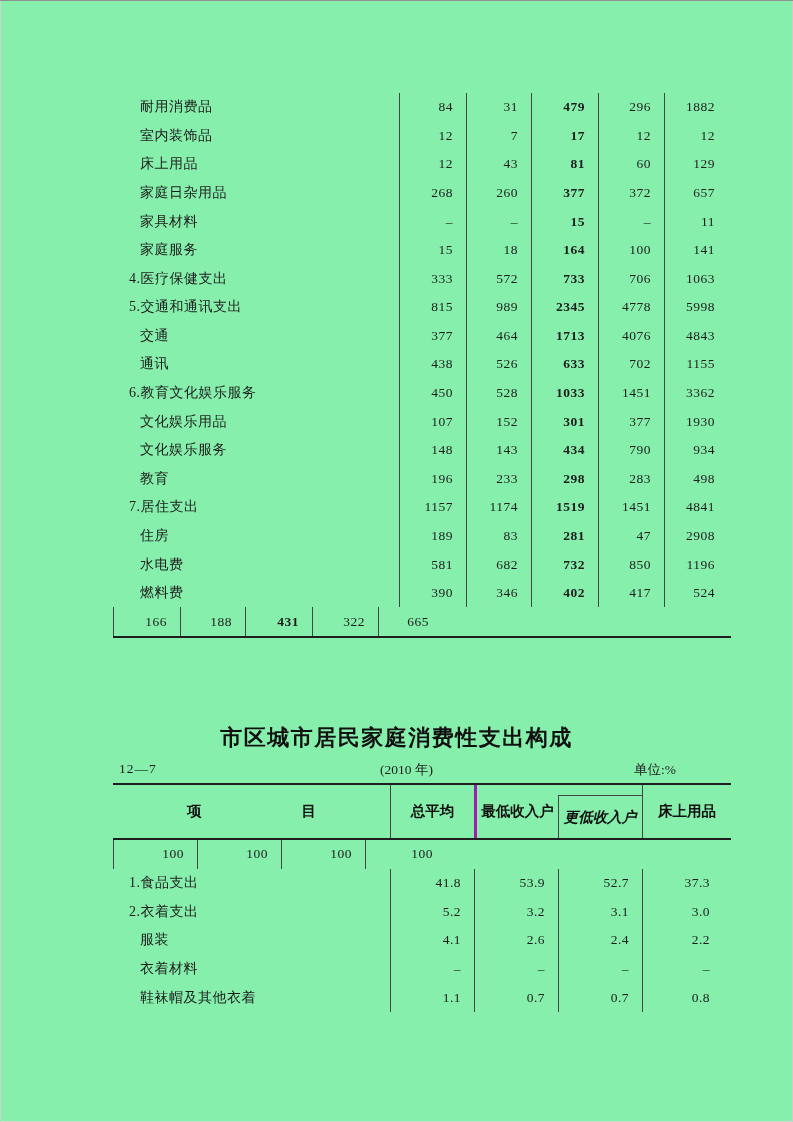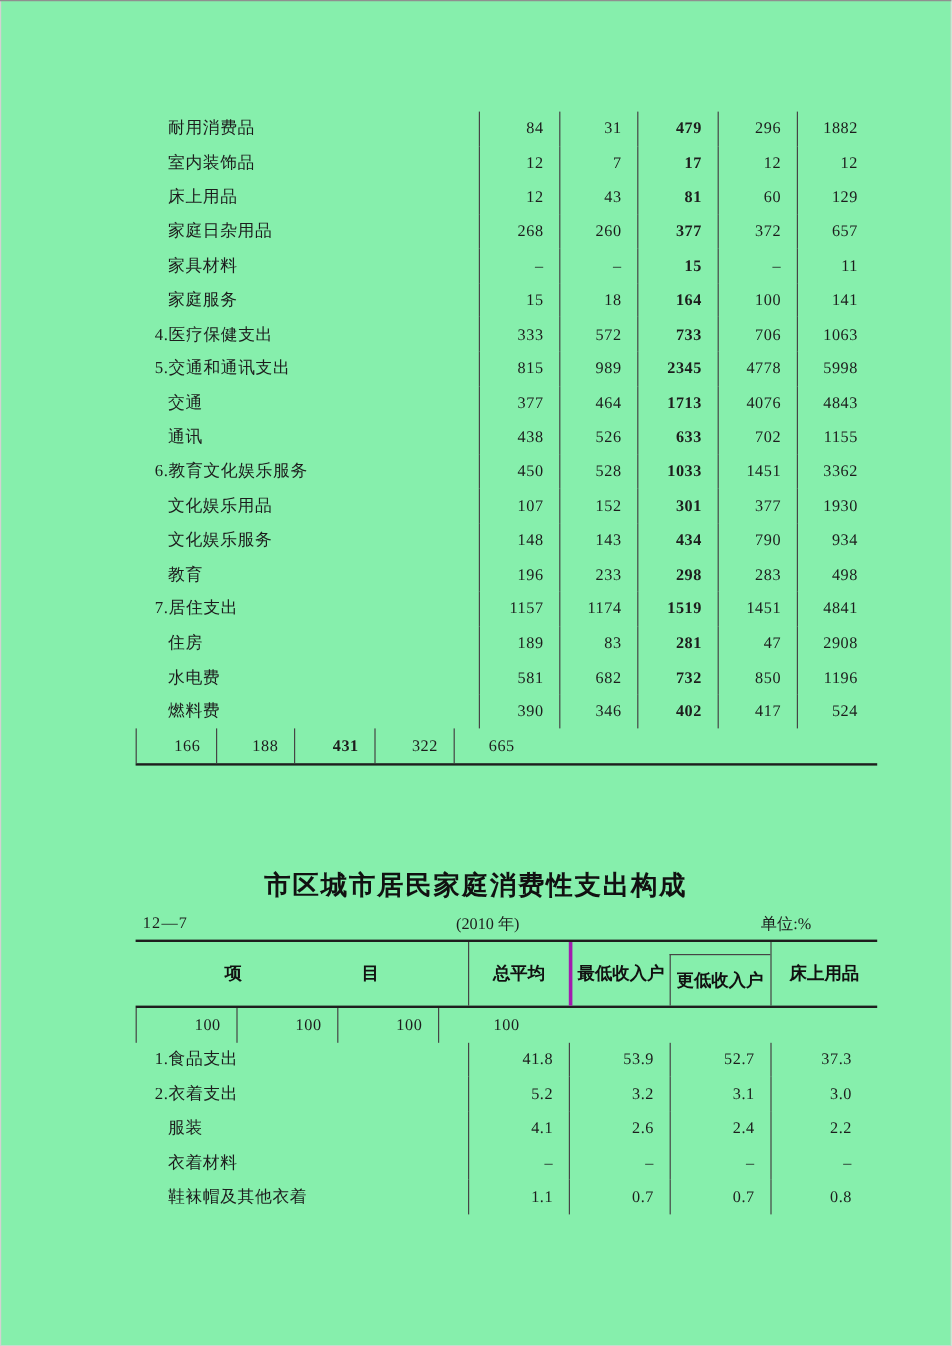--- a/index.html
+++ b/index.html
@@ -42,21 +42,21 @@
   #unit{position:absolute;right:55px;top:0;}
 
   
   #t2{position:absolute;left:113px;top:783px;width:618px;border-top:2px solid #1e1e1e;box-sizing:content-box;}
   #t2-head{height:55px;display:flex;border-bottom:2px solid #1e1e1e;position:relative;box-sizing:border-box;}
   .hcell{box-sizing:border-box;display:flex;align-items:center;justify-content:center;
          font-family:"Liberation Sans","DejaVu Sans",sans-serif;font-weight:bold;font-size:14.5px;color:#111;}
   #t2-head .hlab{width:277px;gap:100px;}
   #t2-head .hc0{width:84px;border-left:1px solid #454545;}
   #t2-head .hc1{width:84px;border-left:3px solid #a21caf;}
-  #t2-head .hc2{width:84px;position:relative;padding-top:11px;}
+  #t2-head .hc2{width:84px;position:relative;padding-top:11px;font-style:italic;}
   #t2-head .hc2::before{
     content:"";position:absolute;left:0;right:0;top:10px;bottom:0;
     border-top:1px solid #454545;border-left:1px solid #454545;
   }
   #t2-head .hc3{width:89px;border-left:1px solid #454545;}
 
   #t2-body{height:172px;display:flex;flex-direction:column;}
   #t2-body .lab{width:277px;}
   #t2-body .c0{width:84px;}
   #t2-body .c1{width:84px;}

